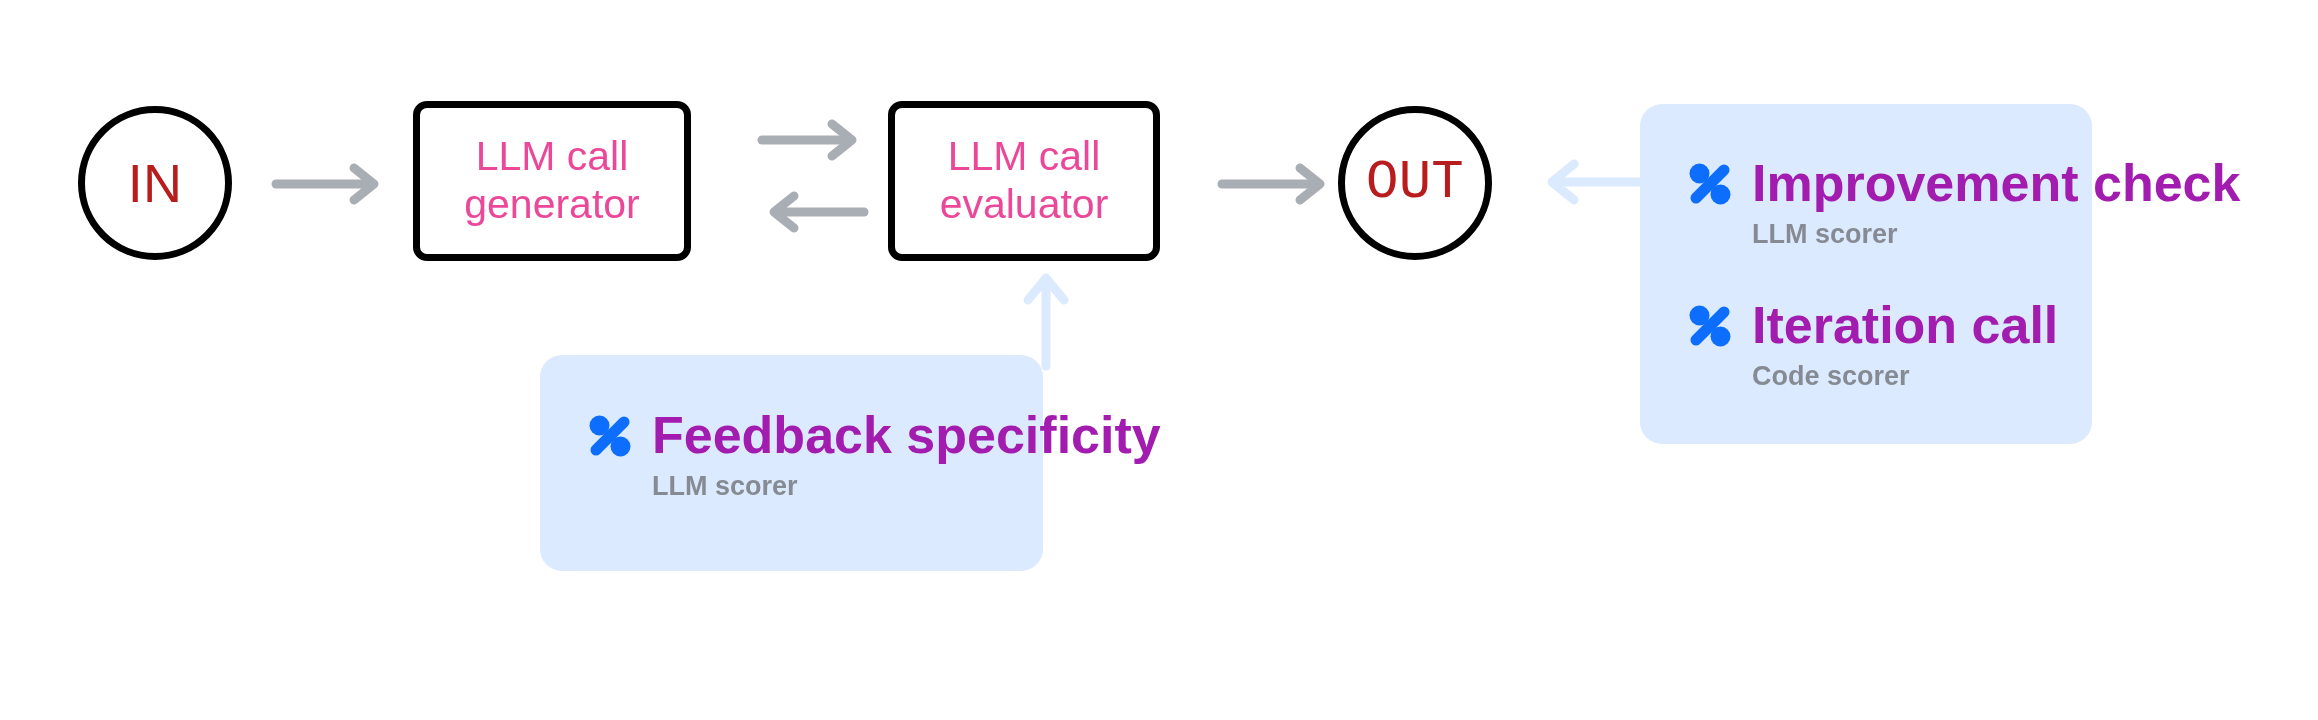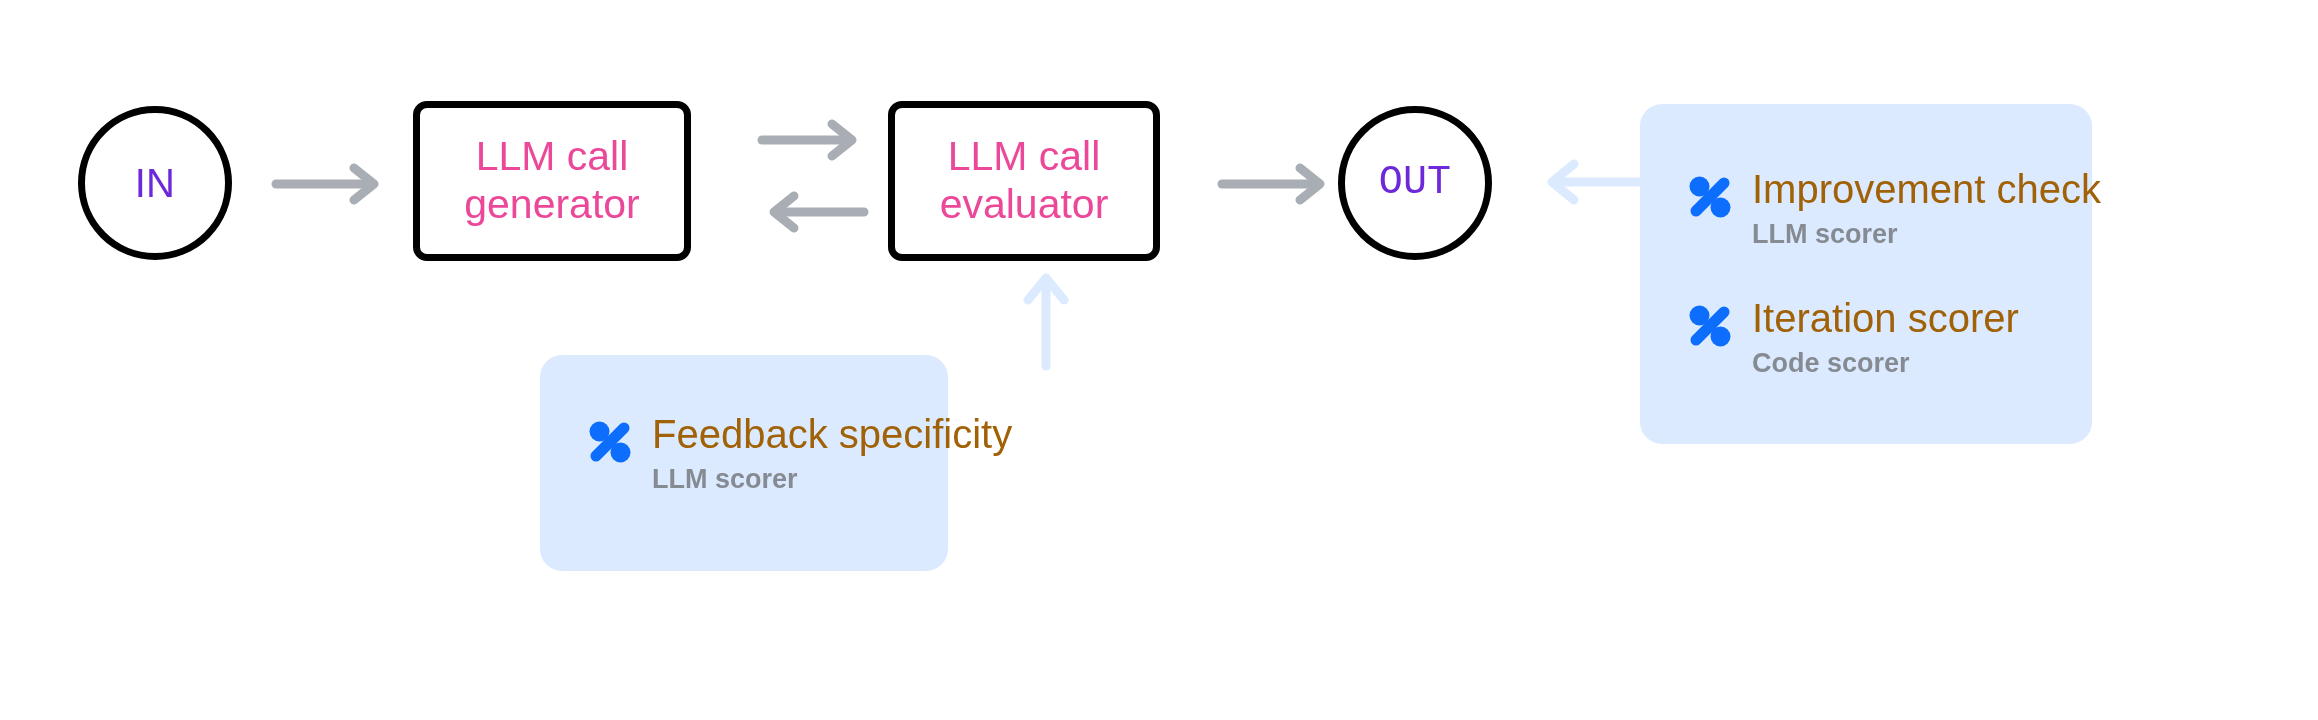--- a/index.html
+++ b/index.html
@@ -24,22 +24,22 @@
     position: absolute;
     box-sizing: border-box;
     border: 7px solid #000000;
     border-radius: 50%;
     background: #ffffff;
     display: flex;
     align-items: center;
     justify-content: center;
   }
   .node-circle .circle-label {
-    font-size: 40px;
-    color: #6d28d9;
+    font-size: 54px;
+    color: #b91c1c;
     letter-spacing: 0.2px;
     line-height: 1;
     font-weight: 400;
   }
 
   
   .node-box {
     position: absolute;
     box-sizing: border-box;
     border: 7px solid #000000;
@@ -78,24 +78,24 @@
     flex: 0 0 auto;
     width: 44px;
     height: 44px;
     margin-top: 8px;
   }
   .scorer-text {
     display: flex;
     flex-direction: column;
   }
   .scorer-title {
-    font-size: 40px;
+    font-size: 52px;
     line-height: 1.12;
-    color: #a16207;
-    font-weight: 400;
+    color: #a21caf;
+    font-weight: 700;
     white-space: nowrap;
   }
   .scorer-subtitle {
     font-size: 27px;
     line-height: 1.25;
     color: #868b93;
     font-weight: 700;
     margin-top: 6px;
     white-space: nowrap;
   }
@@ -105,21 +105,21 @@
     left: 1640px;
     top: 104px;
     width: 452px;
     height: 340px;
     padding: 0 0 0 48px;
     gap: 44px;
   }
   #panel-bottom {
     left: 540px;
     top: 355px;
-    width: 408px;
+    width: 503px;
     height: 216px;
     padding: 0 0 17px 48px;
   }
 
   
   .arrow-svg {
     position: absolute;
     overflow: visible;
   }
 </style>
@@ -202,21 +202,21 @@
       </div>
     </div>
 
     <div class="scorer-item">
       <svg class="scorer-icon" viewBox="0 0 44 44">
         <circle cx="11.5" cy="11.5" r="10" fill="#0d6efd"></circle>
         <circle cx="32.5" cy="32.5" r="10" fill="#0d6efd"></circle>
         <line x1="8" y1="36" x2="36" y2="8" stroke="#0d6efd" stroke-width="11" stroke-linecap="round"></line>
       </svg>
       <div class="scorer-text">
-        <span class="scorer-title">Iteration scorer</span>
+        <span class="scorer-title">Iteration call</span>
         <span class="scorer-subtitle">Code scorer</span>
       </div>
     </div>
 
   </div>
 
   <div class="scorer-panel" id="panel-bottom">
 
     <div class="scorer-item">
       <svg class="scorer-icon" viewBox="0 0 44 44">

